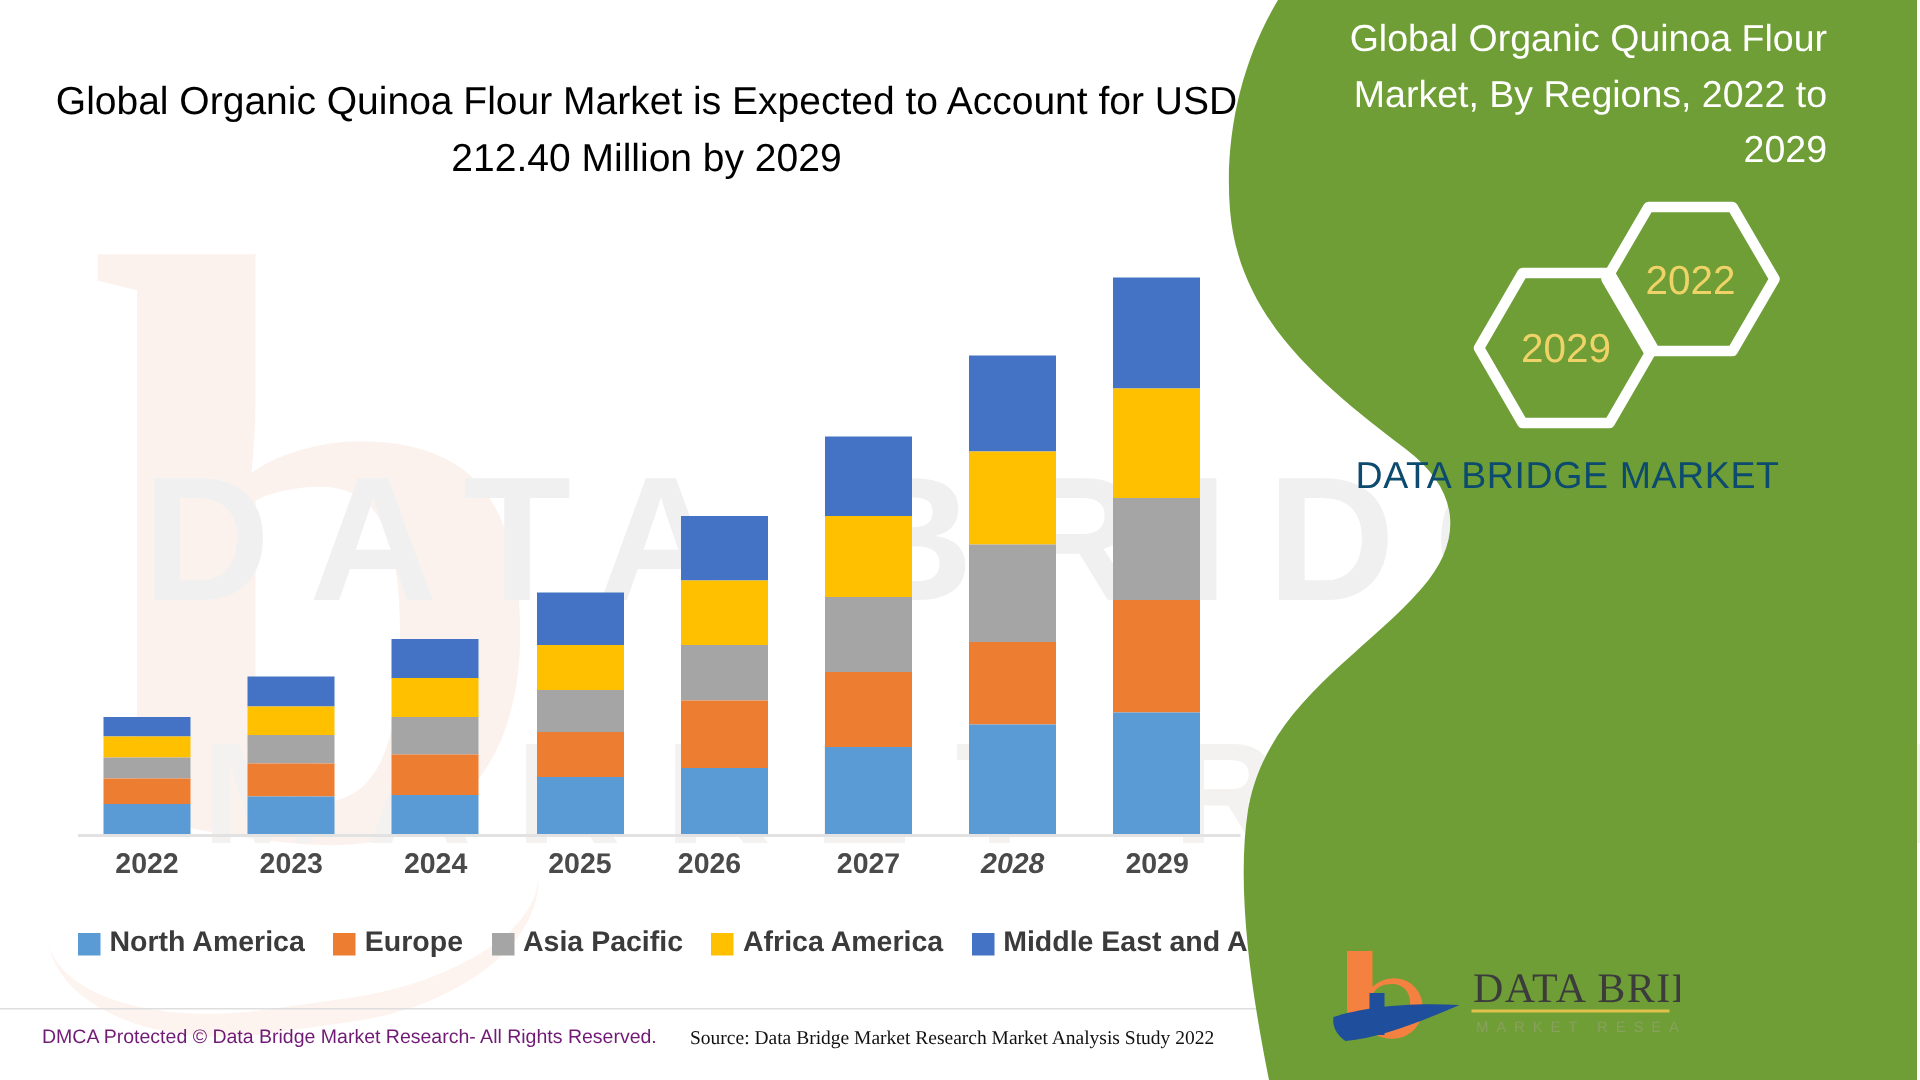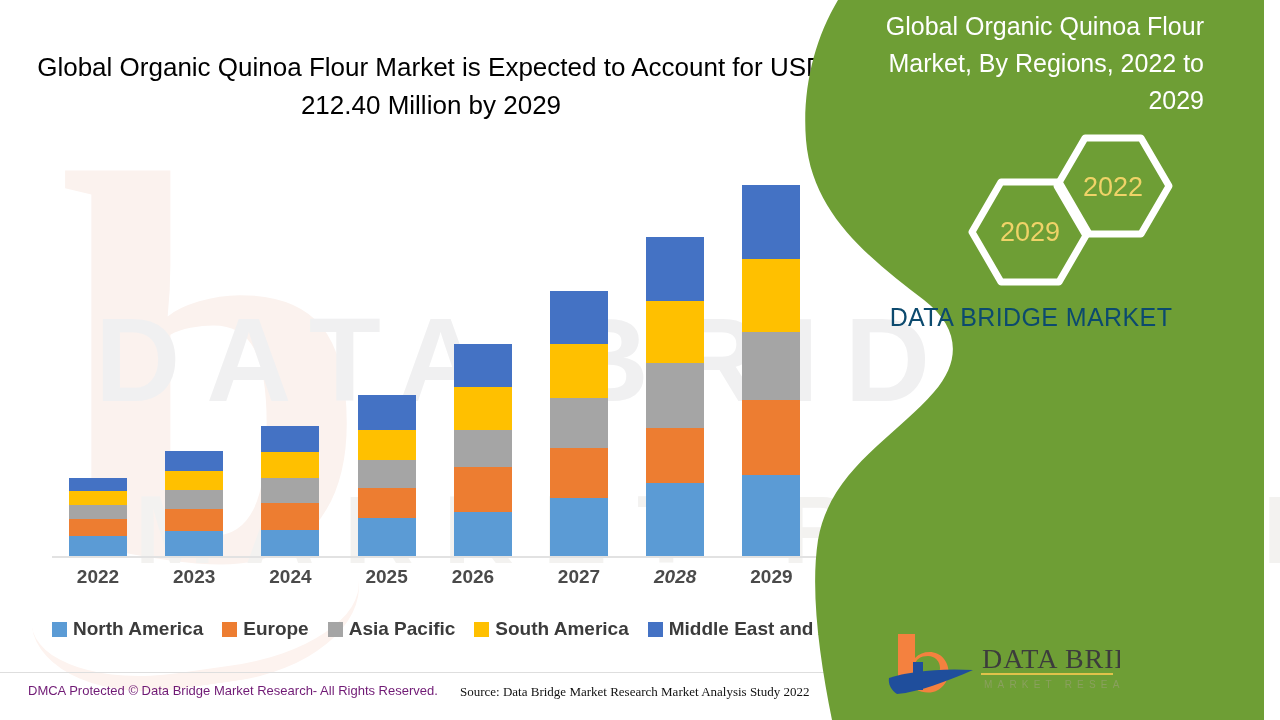--- a/index.html
+++ b/index.html
@@ -26,21 +26,21 @@
     font-family:"Liberation Serif",serif;
   }
   .wm-swoosh{
     position:absolute;left:30px;top:520px;width:330px;height:150px;
     border-radius:50%/60%;
     border-bottom:16px solid #fdf3ef;
     transform:rotate(-8deg);
   }
 
   
-  .green-panel{position:absolute;right:16px;top:0;width:470px;height:624px;}
+  .green-panel{position:absolute;right:2px;top:0;width:470px;height:624px;}
   .green-panel svg{position:absolute;left:0;top:0;}
   .gp-title{
     position:absolute;left:62px;top:8px;width:348px;
     color:#ffffff;font-size:25px;line-height:37px;text-align:right;
     font-family:"Liberation Sans",sans-serif;font-weight:400;
   }
   .hexes{position:absolute;left:0;top:0;width:470px;height:720px;pointer-events:none;}
   .dbmr-words{
     position:absolute;left:52px;top:300px;width:370px;
     text-align:center;color:#0c4a6e;font-size:25px;line-height:34px;
@@ -174,21 +174,21 @@
       <div class="lg-item">
         <span class="lg-swatch" style="background: rgb(237, 125, 49);"></span>
         <span class="lg-label">Europe</span>
       </div>
       <div class="lg-item">
         <span class="lg-swatch" style="background: rgb(165, 165, 165);"></span>
         <span class="lg-label">Asia Pacific</span>
       </div>
       <div class="lg-item">
         <span class="lg-swatch" style="background: rgb(255, 192, 0);"></span>
-        <span class="lg-label">South America</span>
+        <span class="lg-label">Africa America</span>
       </div>
       <div class="lg-item">
         <span class="lg-swatch" style="background: rgb(68, 114, 196);"></span>
         <span class="lg-label">Middle East and Africa</span>
       </div>
     </div>
 
   <div class="footer-rule"></div>
   <div class="foot-left">DMCA Protected © Data Bridge Market Research- All Rights Reserved.</div>
   <div class="foot-right">Source: Data Bridge Market Research Market Analysis Study 2022</div>

